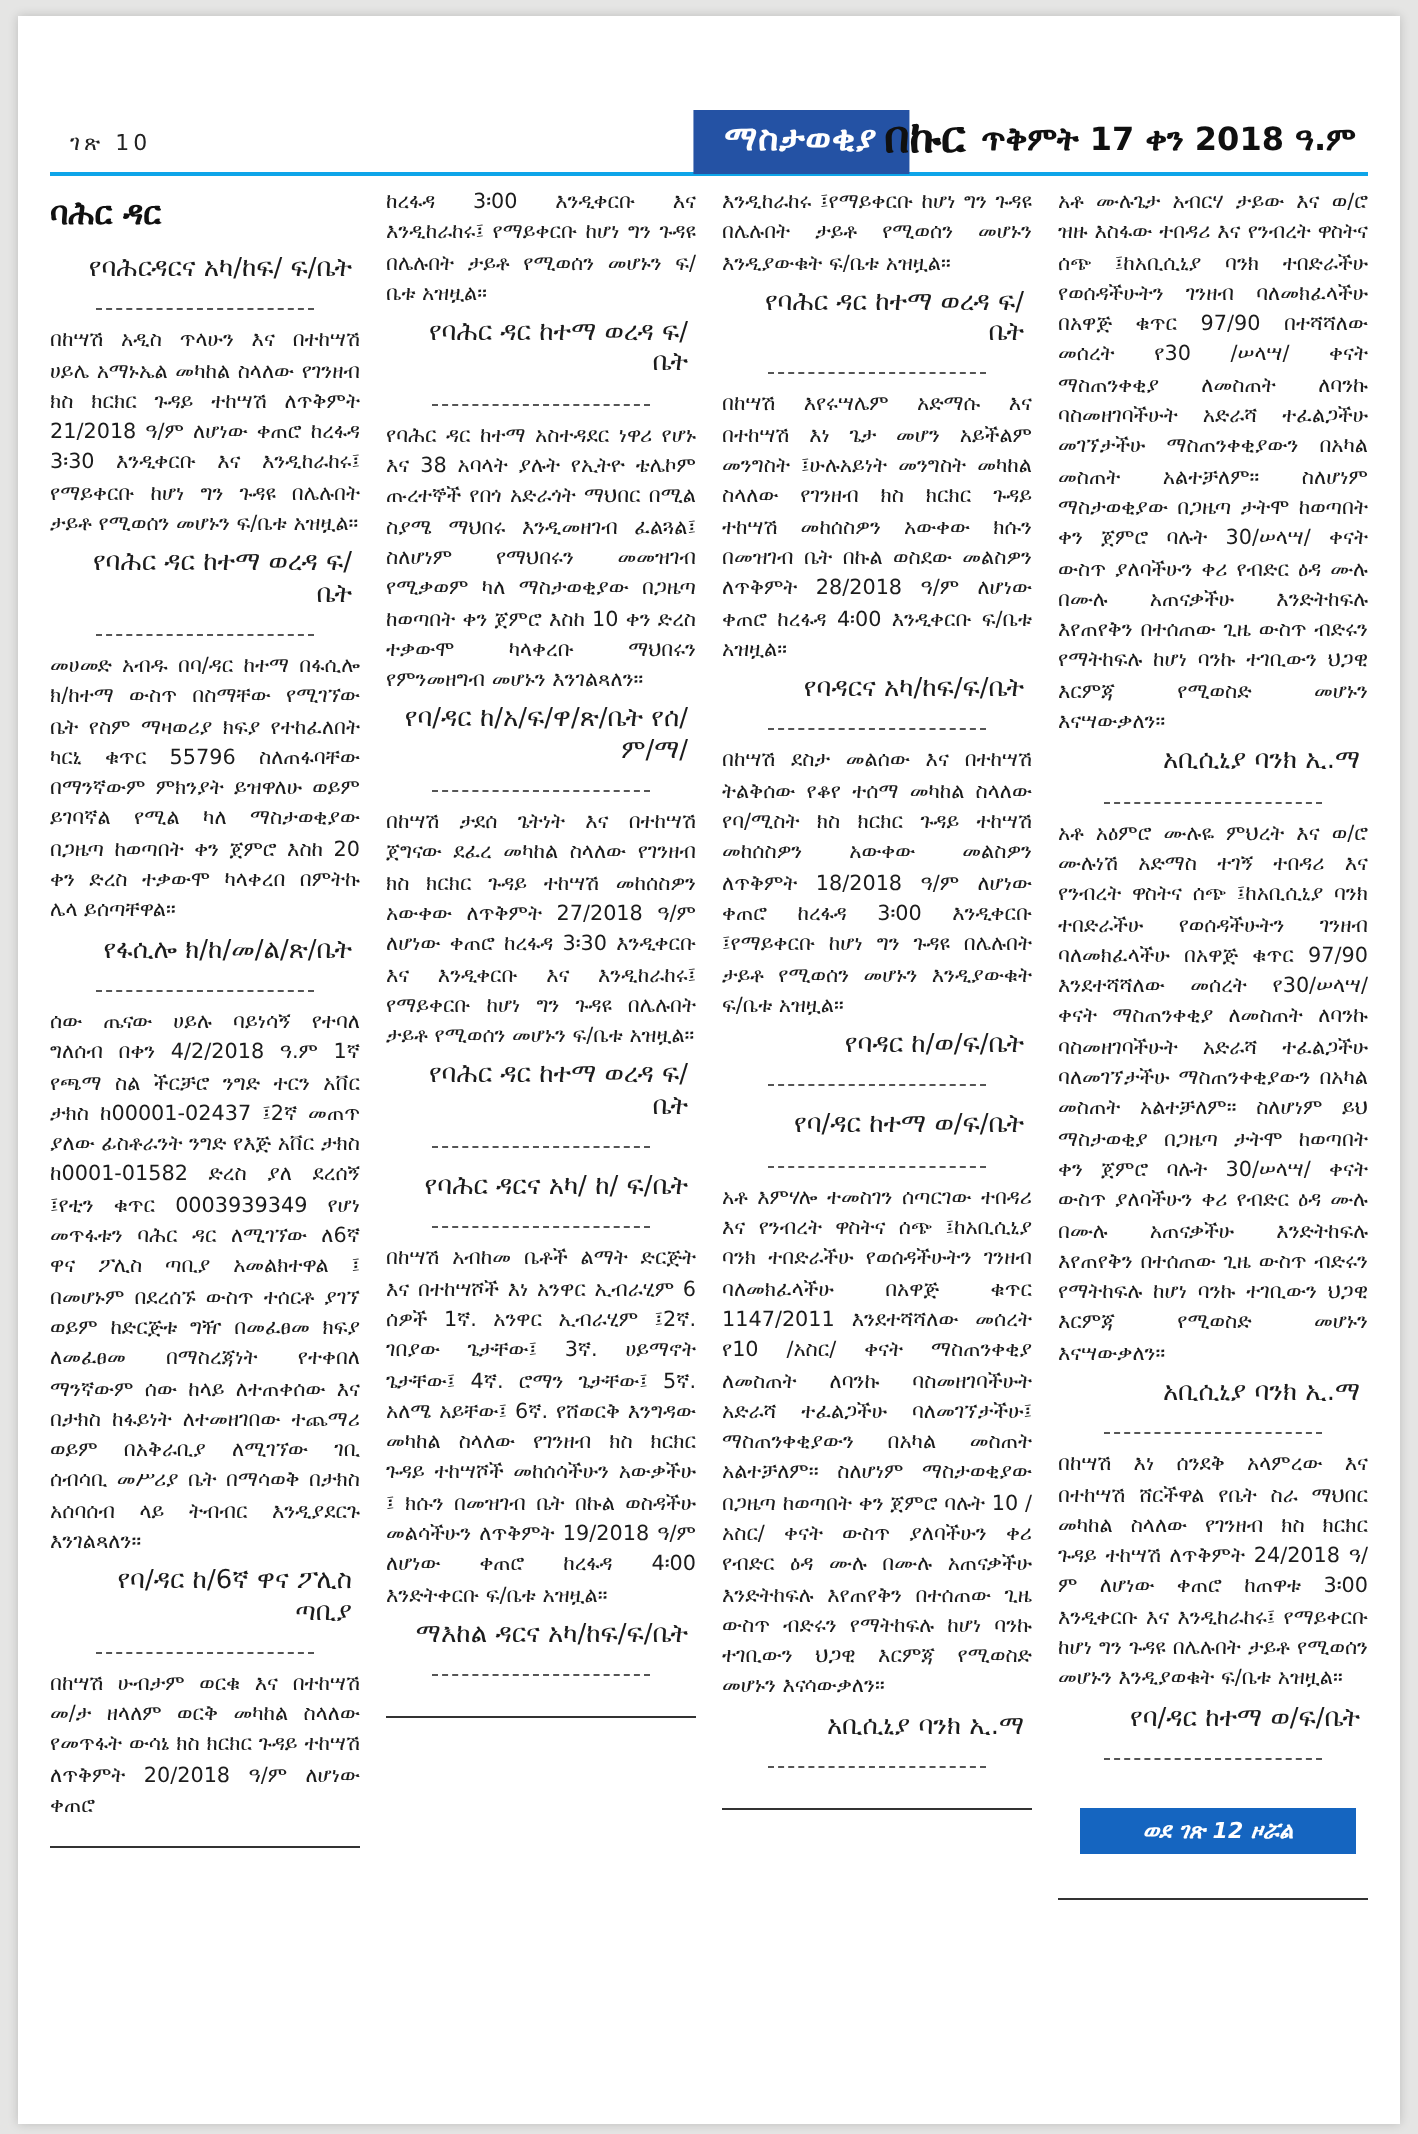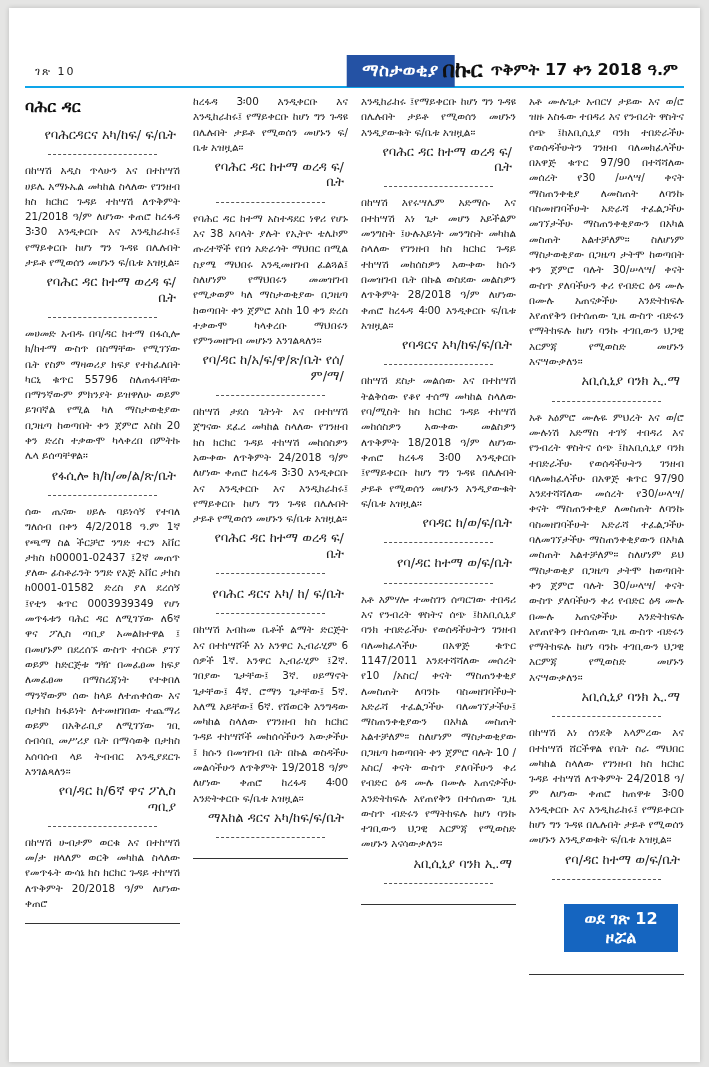--- a/index.html
+++ b/index.html
@@ -24,22 +24,22 @@
   .brand-name{font-size:22px;font-weight:bold;color:#101010;line-height:1;}
   .brand-date{font-size:16px;font-weight:bold;color:#101010;padding-bottom:2px;}
   .columns{display:flex;gap:13px;padding:6px 16px 0;}
   .col{flex:1 1 0;min-width:0;display:flex;flex-direction:column;}
   .sec-title{font-size:16px;font-weight:bold;text-align:left;margin:3px 0 7px;color:#111;}
   .para{font-size:10.4px;line-height:15.3px;text-align:justify;margin:0;color:#1c1c1c;word-break:normal;}
   .sig{font-size:13px;line-height:15.3px;text-align:right;margin:4px;color:#1c1c1c;}
   .sep{border:0;border-top:1px dashed #555;width:70%;margin:8px auto;height:0;}
   .colrule{border-top:1px solid #333;margin-top:12px;width:100%;}
   .banner{
-    background:#1565c0;color:#fff;font-size:16px;font-weight:bold;
-    text-align:center;padding:5px 8px;width:98px;margin:16px 6px 10px auto;
+    background:#1565c0;color:#fff;font-size:11px;font-weight:bold;font-style:italic;
+    text-align:center;padding:5px 20px;width:98px;margin:16px 6px 10px auto;
   }
 </style>
 </head>
 <body>
 
 <div class="sheet">
   <div class="hdr">
     <span class="page-num">ገጽ 10</span>
     <div class="mast">
       <span>ማስታወቂያ</span>
@@ -66,21 +66,21 @@
         <p class="para">በከሣሽ ሁብታም ወርቁ እና በተከሣሽ መ/ታ ዘላለም ወርቅ መካከል ስላለው የመጥፋት ውሳኔ ክስ ክርክር ጉዳይ ተከሣሽ ለጥቅምት 20/2018 ዓ/ም ለሆነው ቀጠሮ</p>
         <div class="colrule"></div>
       </div>
       <div class="col">
         <p class="para">ከረፋዳ 3፡00 እንዲቀርቡ እና እንዲከራከሩ፤ የማይቀርቡ ከሆነ ግን ጉዳዩ በሌሉበት ታይቶ የሚወሰን መሆኑን ፍ/ቤቱ አዝዟል።</p>
         <p class="sig">የባሕር ዳር ከተማ ወረዳ ፍ/ቤት</p>
         <div class="sep"></div>
         <p class="para">የባሕር ዳር ከተማ አስተዳደር ነዋሪ የሆኑ እና 38 አባላት ያሉት የኢትዮ ቴሌኮም ጡረተኞች የበጎ አድራጎት ማህበር በሚል ስያሜ ማህበሩ እንዲመዘገብ ፈልጓል፤ ስለሆነም የማህበሩን መመዝገብ የሚቃወም ካለ ማስታወቂያው በጋዜጣ ከወጣበት ቀን ጀምሮ እስከ 10 ቀን ድረስ ተቃውሞ ካላቀረቡ ማህበሩን የምንመዘግብ መሆኑን እንገልጻለን።</p>
         <p class="sig">የባ/ዳር ከ/አ/ፍ/ዋ/ጽ/ቤት የሰ/ም/ማ/</p>
         <div class="sep"></div>
-        <p class="para">በከሣሽ ታደሰ ጌትነት እና በተከሣሽ ጀግናው ደፈረ መካከል ስላለው የገንዘብ ክስ ክርክር ጉዳይ ተከሣሽ መከሰስዎን አውቀው ለጥቅምት 24/2018 ዓ/ም ለሆነው ቀጠሮ ከረፋዳ 3፡30 እንዲቀርቡ እና እንዲቀርቡ እና እንዲከራከሩ፤ የማይቀርቡ ከሆነ ግን ጉዳዩ በሌሉበት ታይቶ የሚወሰን መሆኑን ፍ/ቤቱ አዝዟል።</p>
+        <p class="para">በከሣሽ ታደሰ ጌትነት እና በተከሣሽ ጀግናው ደፈረ መካከል ስላለው የገንዘብ ክስ ክርክር ጉዳይ ተከሣሽ መከሰስዎን አውቀው ለጥቅምት 27/2018 ዓ/ም ለሆነው ቀጠሮ ከረፋዳ 3፡30 እንዲቀርቡ እና እንዲቀርቡ እና እንዲከራከሩ፤ የማይቀርቡ ከሆነ ግን ጉዳዩ በሌሉበት ታይቶ የሚወሰን መሆኑን ፍ/ቤቱ አዝዟል።</p>
         <p class="sig">የባሕር ዳር ከተማ ወረዳ ፍ/ቤት</p>
         <div class="sep"></div>
         <p class="sig">የባሕር ዳርና አካ/ ከ/ ፍ/ቤት</p>
         <div class="sep"></div>
         <p class="para">በከሣሽ አብከመ ቤቶች ልማት ድርጅት እና በተከሣሾች እነ አንዋር ኢብራሂም 6 ሰዎች 1ኛ. አንዋር ኢብራሂም ፤2ኛ. ገበያው ጌታቸው፤ 3ኛ. ሀይማኖት ጌታቸው፤ 4ኛ. ሮማን ጌታቸው፤ 5ኛ. አለሜ አይቸው፤ 6ኛ. የሸወርቅ እንግዳው መካከል ስላለው የገንዘብ ክስ ክርክር ጉዳይ ተከሣሾች መከሰሳችሁን አውቃችሁ ፤ ክሱን በመዝገብ ቤት በኩል ወስዳችሁ መልሳችሁን ለጥቅምት 19/2018 ዓ/ም ለሆነው ቀጠሮ ከረፋዳ 4፡00 እንድትቀርቡ ፍ/ቤቱ አዝዟል።</p>
         <p class="sig">ማእከል ዳርና አካ/ከፍ/ፍ/ቤት</p>
         <div class="sep"></div>
         <div class="colrule"></div>
       </div>
       <div class="col">

